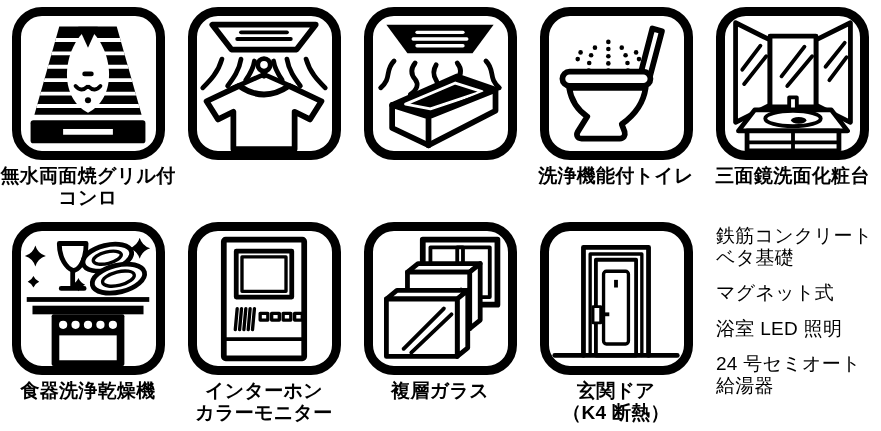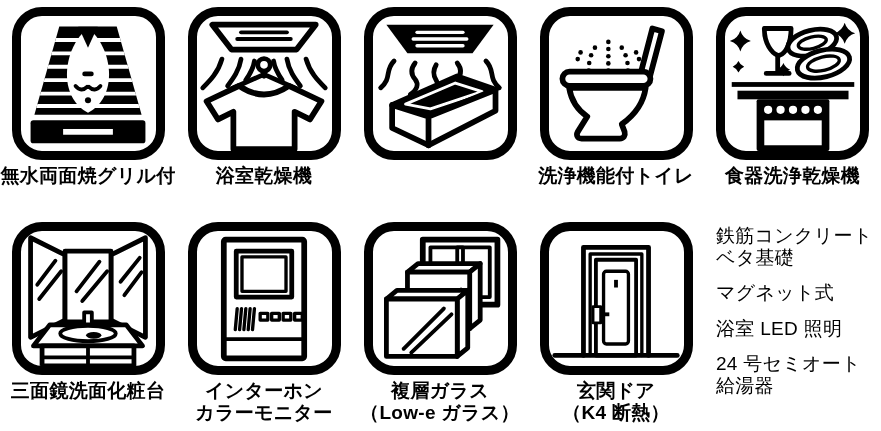--- a/index.html
+++ b/index.html
@@ -56,20 +56,21 @@
           <rect class="fb" x="64" y="57" width="12" height="5" rx="2.5"></rect>
           <path class="s" stroke-width="4" d="M57,72 Q63,79 69,73 M71,73 Q77,79 83,72"></path>
           <circle class="fb" cx="70" cy="87" r="3.2"></circle>
         </g>
         <rect class="fb" x="10" y="108" width="120" height="24" rx="3"></rect>
         <rect class="fw" x="44" y="117" width="52" height="6"></rect>
       </svg>
     </div>
     <div class="label">
       <span class="ln">無水両面焼グリル付</span>
+      <span class="ln">コンロ</span>
     </div>
   </div>
 
   <div class="cell">
     <div class="iconbox">
       <svg viewBox="0 0 140 140">
         <path class="s fw" stroke-width="6" d="M16,8 L124,8 L104,34 L36,34 Z"></path>
         <g class="s" stroke-width="4">
             <path d="M46,16 H94"></path>
             <path d="M42,23 H98"></path>
@@ -80,23 +81,20 @@
           <path d="M60,46 C59,54 55,60 51,66"></path>
           <path d="M80,46 C81,54 85,60 89,66"></path>
           <path d="M94,44 C96,56 102,64 108,72"></path>
           <path d="M114,44 C118,58 126,66 134,74"></path>
         </g>
         <circle class="s" stroke-width="5" cx="70" cy="50" r="6.5"></circle>
         <path class="s" stroke-width="5" d="M70,57 V62"></path>
         <path class="s" stroke-width="5" d="M70,60 L36,75 M70,60 L104,75"></path>
         <path class="s fw" stroke-width="6" d="M44,72 L10,88 L22,107 L38,99 L38,138 L102,138 L102,99 L118,107 L130,88 L96,72 Q70,90 44,72 Z"></path>
       </svg>
-    </div>
-    <div class="label">
-      <span class="ln">浴室乾燥機</span>
     </div>
   </div>
 
   <div class="cell">
     <div class="iconbox">
       <svg viewBox="0 0 140 140">
         <path class="fb" d="M14,8 L126,8 L104,38 L36,38 Z"></path>
         <g class="sw" stroke-width="3.5">
           <path d="M46,16 H94"></path>
             <path d="M42,23 H98"></path>
@@ -145,20 +143,54 @@
       </svg>
     </div>
     <div class="label">
       <span class="ln">洗浄機能付トイレ</span>
     </div>
   </div>
 
   <div class="cell">
     <div class="iconbox">
       <svg viewBox="0 0 140 140">
+        <path class="s fw" stroke-width="5" d="M10,6 L46,24 L46,92 L10,110 Z"></path>
+        <g class="s" stroke-width="4">
+            <path d="M17,55 L36,30"></path>
+            <path d="M19,70 L42,41"></path>
+          </g>
+        <path class="s fw" stroke-width="5" d="M130,6 L94,24 L94,92 L130,110 Z"></path>
+        <g class="s" stroke-width="4">
+            <path d="M104,52 L124,27"></path>
+            <path d="M108,66 L126,42"></path>
+          </g>
+        <rect class="s fw" stroke-width="5" x="46" y="20" width="48" height="74"></rect>
+        <g class="s" stroke-width="4">
+            <path d="M58,62 L82,31"></path>
+            <path d="M64,72 L90,41"></path>
+          </g>
+        <rect class="s fw" stroke-width="4" x="66" y="84" width="8" height="15"></rect>
+        <path class="s fw" stroke-width="5" d="M30,97 L110,97 L127,119 L13,119 Z"></path>
+        <ellipse class="s fw" stroke-width="4" cx="70" cy="106" rx="29" ry="8"></ellipse>
+        <ellipse class="fb" cx="76" cy="108" rx="8" ry="3.5"></ellipse>
+        <rect class="s fw" stroke-width="5" x="22" y="119" width="96" height="21"></rect>
+        <g class="s" stroke-width="4">
+            <path d="M70,119 V140"></path>
+            <path d="M22,131 H118"></path>
+          </g>
+      </svg>
+    </div>
+    <div class="label">
+      <span class="ln">三面鏡洗面化粧台</span>
+    </div>
+  </div>
+
+  <div class="cell">
+    <div class="iconbox">
+      <svg viewBox="0 0 140 140">
         <g class="fb">
           <path transform="translate(15,25)" d="M0,-11 Q2.5,-2.5 11,0 Q2.5,2.5 0,11 Q-2.5,2.5 -11,0 Q-2.5,-2.5 0,-11 Z"></path>
           <path transform="translate(13,52)" d="M0,-6 Q1.8,-1.8 6,0 Q1.8,1.8 0,6 Q-1.8,1.8 -6,0 Q-1.8,-1.8 0,-6 Z"></path>
           <path transform="translate(124,17)" d="M0,-11 Q2.5,-2.5 11,0 Q2.5,2.5 0,11 Q-2.5,2.5 -11,0 Q-2.5,-2.5 0,-11 Z"></path>
           <path transform="translate(60,55)" d="M0,-7 Q2,-2 7,0 Q2,2 0,7 Q-2,2 -7,0 Q-2,-2 0,-7 Z"></path>
         </g>
         <path class="s fw" stroke-width="5" d="M40,12 L68,12 C68,28 62,38 56,40 L54,40 C48,38 40,28 40,12 Z"></path>
         <path class="s" stroke-width="5" d="M54,40 V58 M42,59 H66"></path>
         <g transform="rotate(-14 95 38)">
           <ellipse class="s fw" stroke-width="5" cx="93" cy="26" rx="26" ry="13"></ellipse>
@@ -180,54 +212,20 @@
       </svg>
     </div>
     <div class="label">
       <span class="ln">食器洗浄乾燥機</span>
     </div>
   </div>
 
   <div class="cell">
     <div class="iconbox">
       <svg viewBox="0 0 140 140">
-        <path class="s fw" stroke-width="5" d="M10,6 L46,24 L46,92 L10,110 Z"></path>
-        <g class="s" stroke-width="4">
-            <path d="M17,55 L36,30"></path>
-            <path d="M19,70 L42,41"></path>
-          </g>
-        <path class="s fw" stroke-width="5" d="M130,6 L94,24 L94,92 L130,110 Z"></path>
-        <g class="s" stroke-width="4">
-            <path d="M104,52 L124,27"></path>
-            <path d="M108,66 L126,42"></path>
-          </g>
-        <rect class="s fw" stroke-width="5" x="46" y="20" width="48" height="74"></rect>
-        <g class="s" stroke-width="4">
-            <path d="M58,62 L82,31"></path>
-            <path d="M64,72 L90,41"></path>
-          </g>
-        <rect class="s fw" stroke-width="4" x="66" y="84" width="8" height="15"></rect>
-        <path class="s fw" stroke-width="5" d="M30,97 L110,97 L127,119 L13,119 Z"></path>
-        <ellipse class="s fw" stroke-width="4" cx="70" cy="106" rx="29" ry="8"></ellipse>
-        <ellipse class="fb" cx="76" cy="108" rx="8" ry="3.5"></ellipse>
-        <rect class="s fw" stroke-width="5" x="22" y="119" width="96" height="21"></rect>
-        <g class="s" stroke-width="4">
-            <path d="M70,119 V140"></path>
-            <path d="M22,131 H118"></path>
-          </g>
-      </svg>
-    </div>
-    <div class="label">
-      <span class="ln">三面鏡洗面化粧台</span>
-    </div>
-  </div>
-
-  <div class="cell">
-    <div class="iconbox">
-      <svg viewBox="0 0 140 140">
         <rect class="s fw" stroke-width="6" x="28" y="8" width="84" height="124" rx="2"></rect>
         <rect class="s" stroke-width="5" x="41" y="20" width="58" height="48"></rect>
         <rect class="s" stroke-width="3.5" x="47" y="26" width="46" height="36"></rect>
         <g class="s" stroke-width="3.5">
           <path d="M42,80 L40,102"></path>
             <path d="M46.5,80 L44.5,102"></path>
             <path d="M51,80 L49,102"></path>
           <path d="M55.5,80 L53.5,102"></path>
             <path d="M60,80 L58,102"></path>
         </g>
@@ -267,21 +265,20 @@
           <rect class="s fw" x="14" y="70" width="74" height="60"></rect>
         </g>
         <g class="s" stroke-width="4">
             <path d="M32,122 L74,80"></path>
             <path d="M40,126 L82,86"></path>
           </g>
       </svg>
     </div>
     <div class="label">
       <span class="ln">複層ガラス</span>
-      <span class="ln">（Low-e ガラス）</span>
     </div>
   </div>
 
   <div class="cell">
     <div class="iconbox">
       <svg viewBox="0 0 140 140">
         <path class="s fw" stroke-width="5" d="M36,129 V16 H104 V129"></path>
         <path class="s" stroke-width="3.5" d="M43,129 V23 H97 V129"></path>
         <rect class="s fw" stroke-width="4" x="49" y="29" width="42" height="100"></rect>
         <rect class="s" stroke-width="3.5" x="57" y="41" width="26" height="76" rx="3"></rect>

